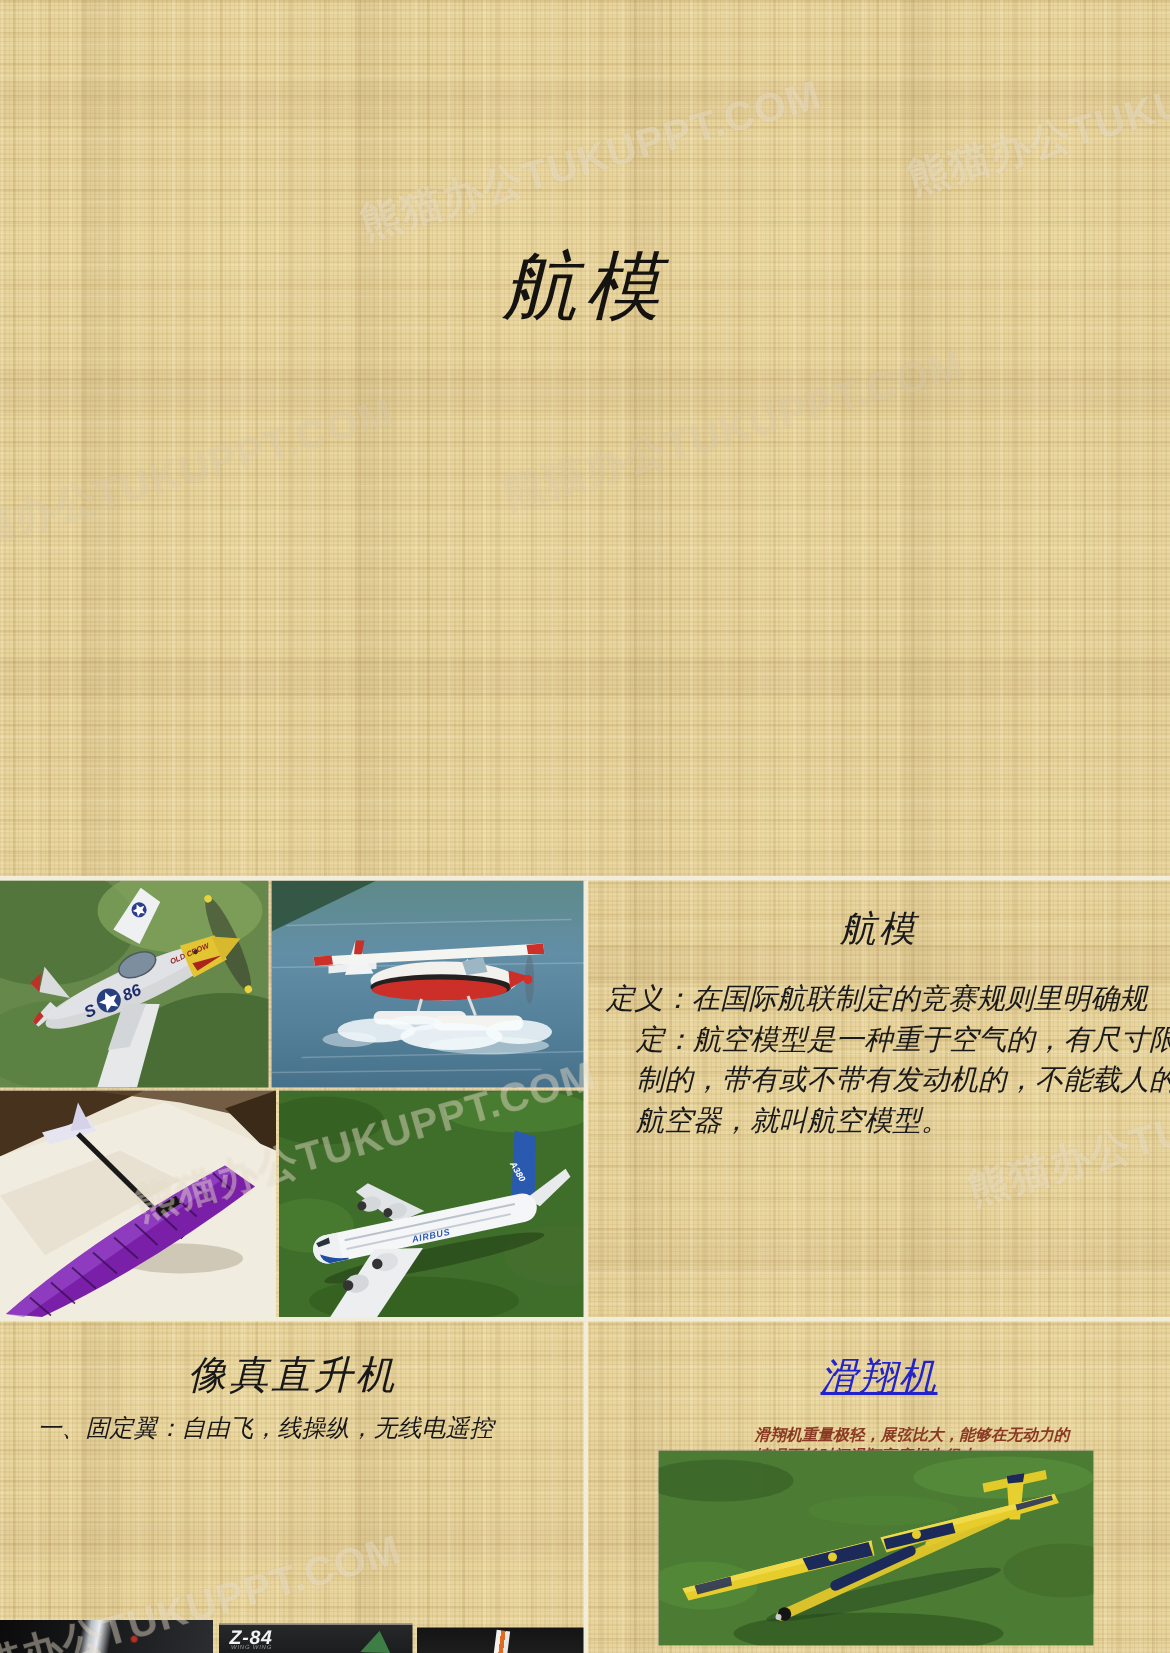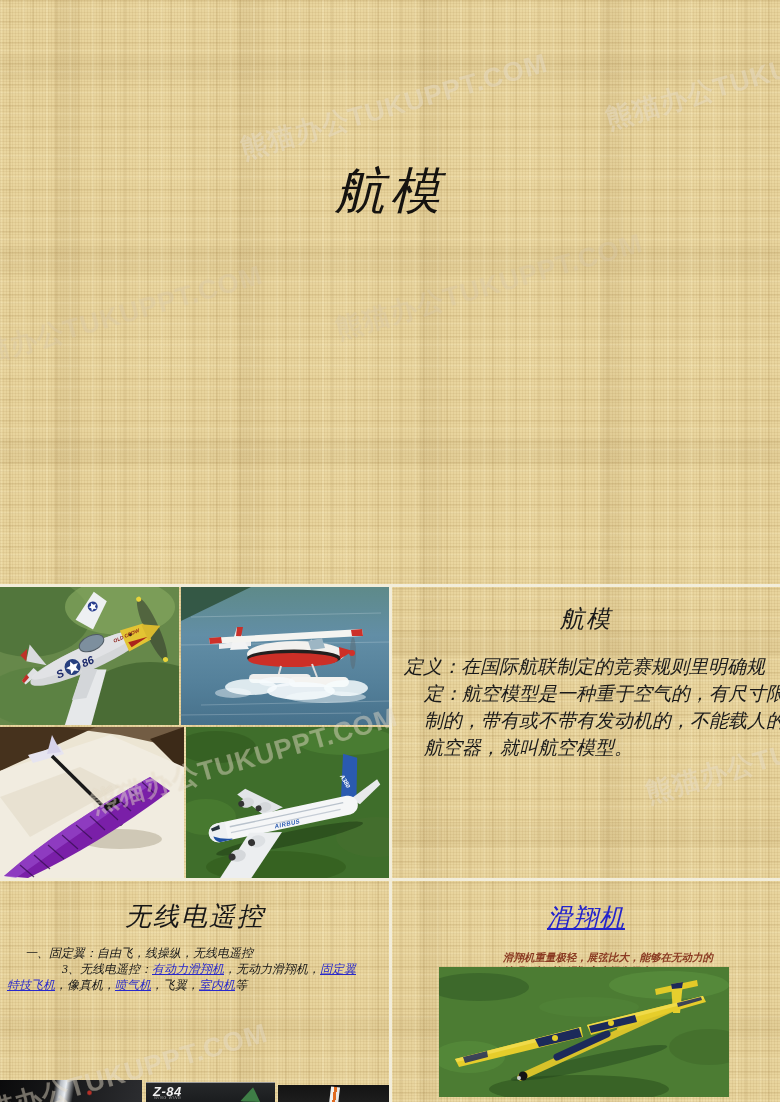--- a/index.html
+++ b/index.html
@@ -35,21 +35,21 @@
   .s3{left:392px;top:587px;width:388px;height:291px;color:#1a1a1a;}
   .s3 h2{margin:0;position:absolute;top:16px;left:0;width:100%;text-align:center;
          font-size:24px;font-weight:400;letter-spacing:2px;}
   .s3 .def{margin:0;position:absolute;top:66px;left:12px;width:370px;
            font-size:19px;line-height:27px;padding-left:20px;text-indent:-20px;}
 
   
   .s4{left:0;top:881px;width:390px;height:221px;color:#181818;overflow:hidden;}
   .s4 h2{margin:0;position:absolute;top:18px;left:0;width:100%;text-align:center;
          font-size:26px;font-weight:400;letter-spacing:2px;}
-  .cls{position:absolute;top:64px;left:0;width:390px;font-size:12px;line-height:16px;}
+  .cls{position:absolute;top:64px;left:0;width:390px;font-size:16px;line-height:16px;}
   .cls p{margin:0;}
   .cls .ind1{margin-left:25px;}
   .cls .ind2{margin-left:62px;}
   .cls .hang{margin-left:7px;text-indent:55px;width:357px;}
   .cls .heli{margin-left:25px;margin-top:12px;}
   a.lnk{color:#2a2acb;text-decoration:underline;cursor:pointer;}
 
   
   .bp{position:absolute;overflow:hidden;}
   .bp1{left:0;top:199px;width:142px;height:22px;
@@ -248,24 +248,23 @@
       </svg>
     </figure>
   </section>
 
   <section class="slide s3">
     <h2>航模</h2>
     <p class="def">定义：在国际航联制定的竞赛规则里明确规定：航空模型是一种重于空气的，有尺寸限制的，带有或不带有发动机的，不能载人的航空器，就叫航空模型。</p>
   </section>
 
   <section class="slide s4">
-    <h2>无线电遥控</h2>
+    <h2>像真直升机</h2>
     <div class="cls">
       <p class="ind1">一、固定翼：自由飞，线操纵，无线电遥控</p>
-      <p class="hang"><span>3、无线电遥控：</span><a class="lnk">有动力滑翔机</a><span>，无动力滑翔机，</span><a class="lnk">固定翼特技飞机</a><span>，像真机，</span><a class="lnk">喷气机</a><span>，飞翼，</span><a class="lnk">室内机</a><span>等</span></p>
     </div>
     <div class="bp bp1"></div>
     <div class="bp bp2">
       <span class="z84">Z-84</span>
       <span class="z84sub">WING WING</span>
       <span class="fin"></span>
     </div>
     <div class="bp bp3">
       <span class="blade"></span>
     </div>

